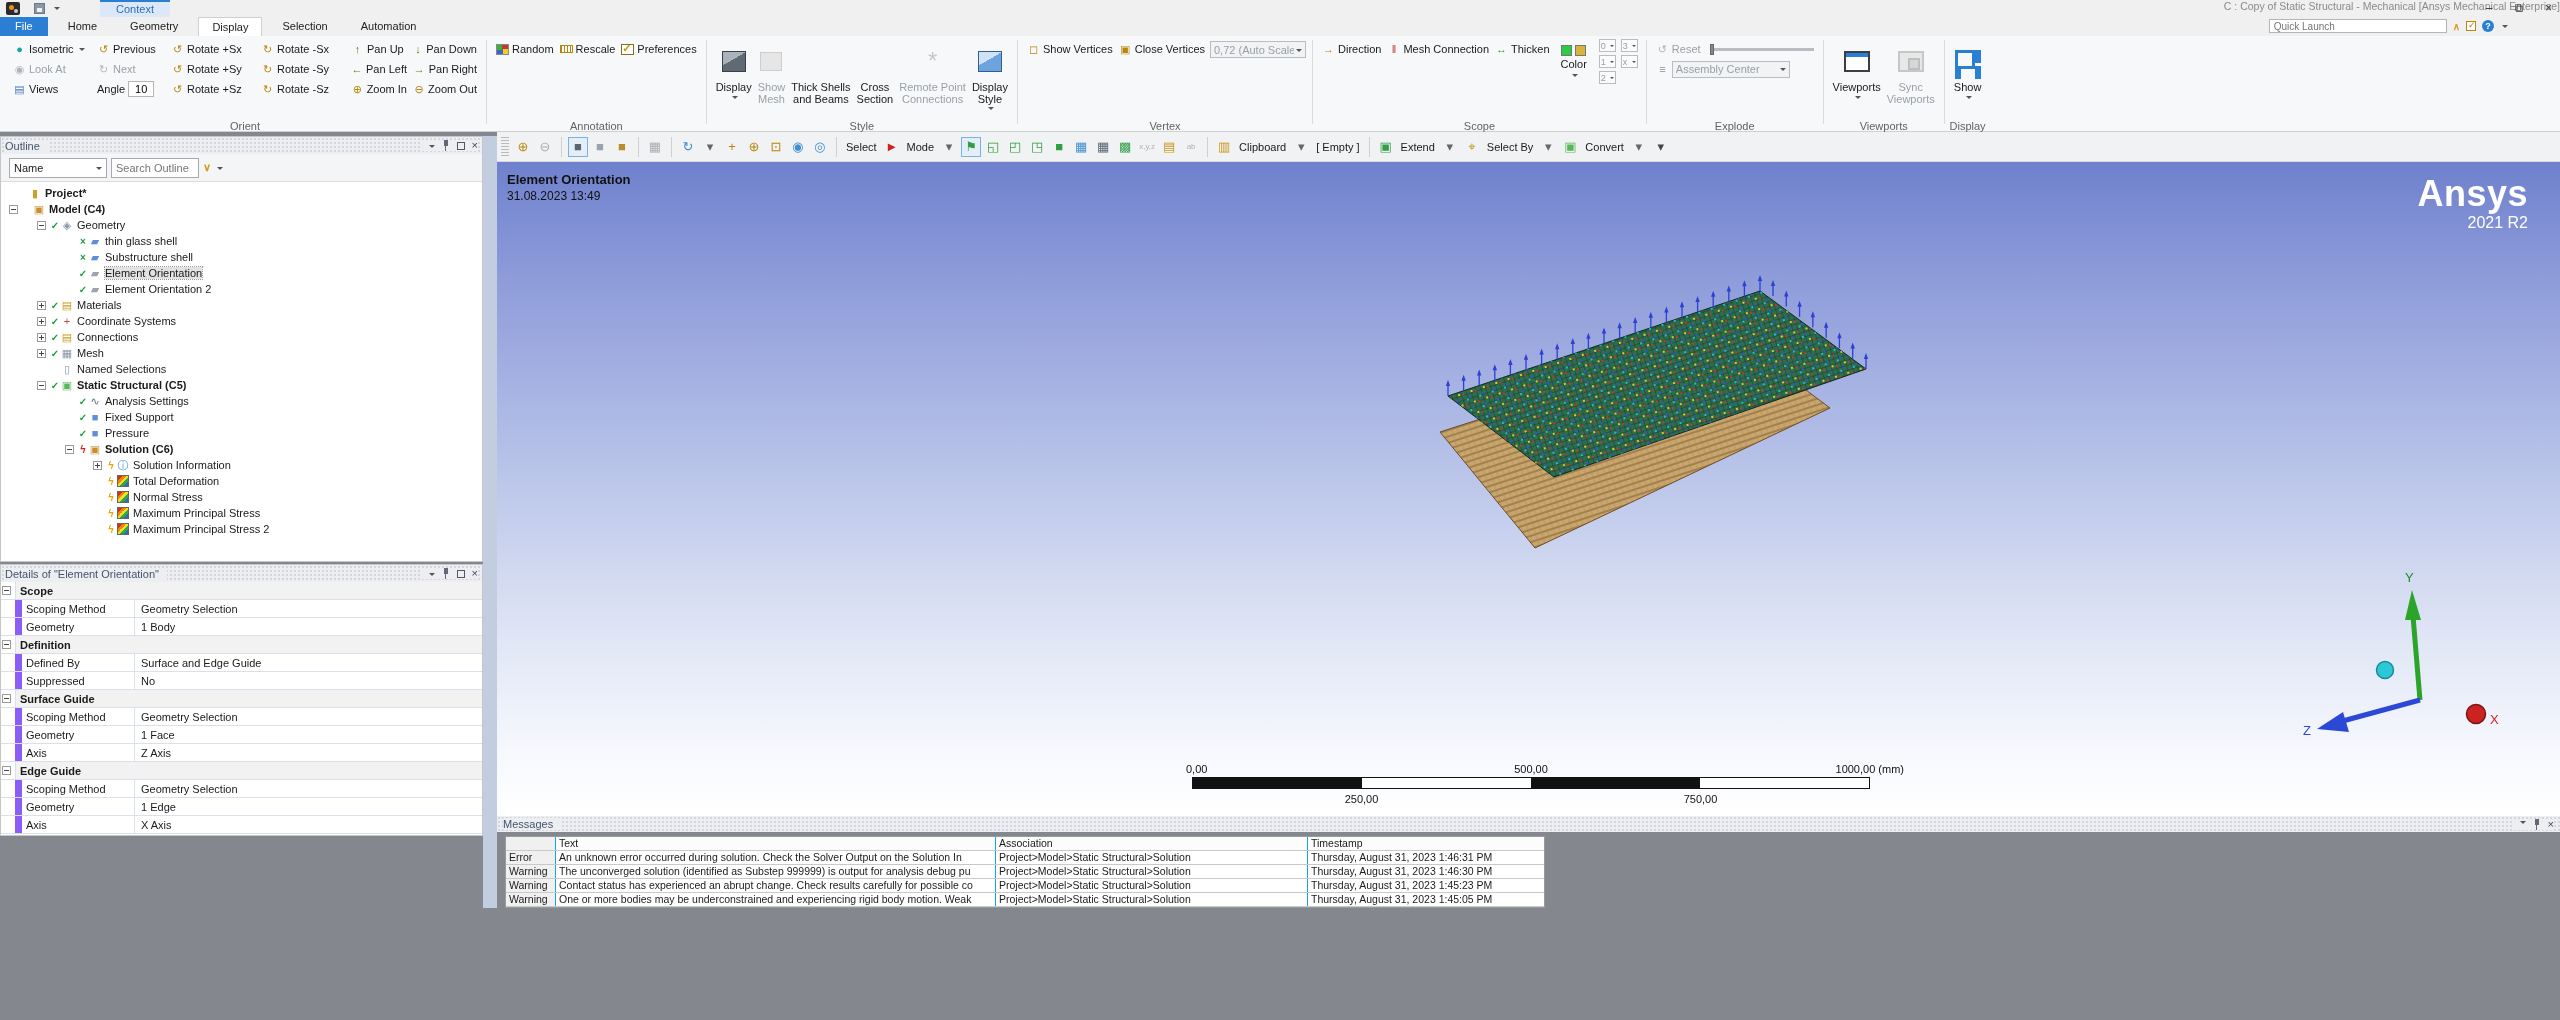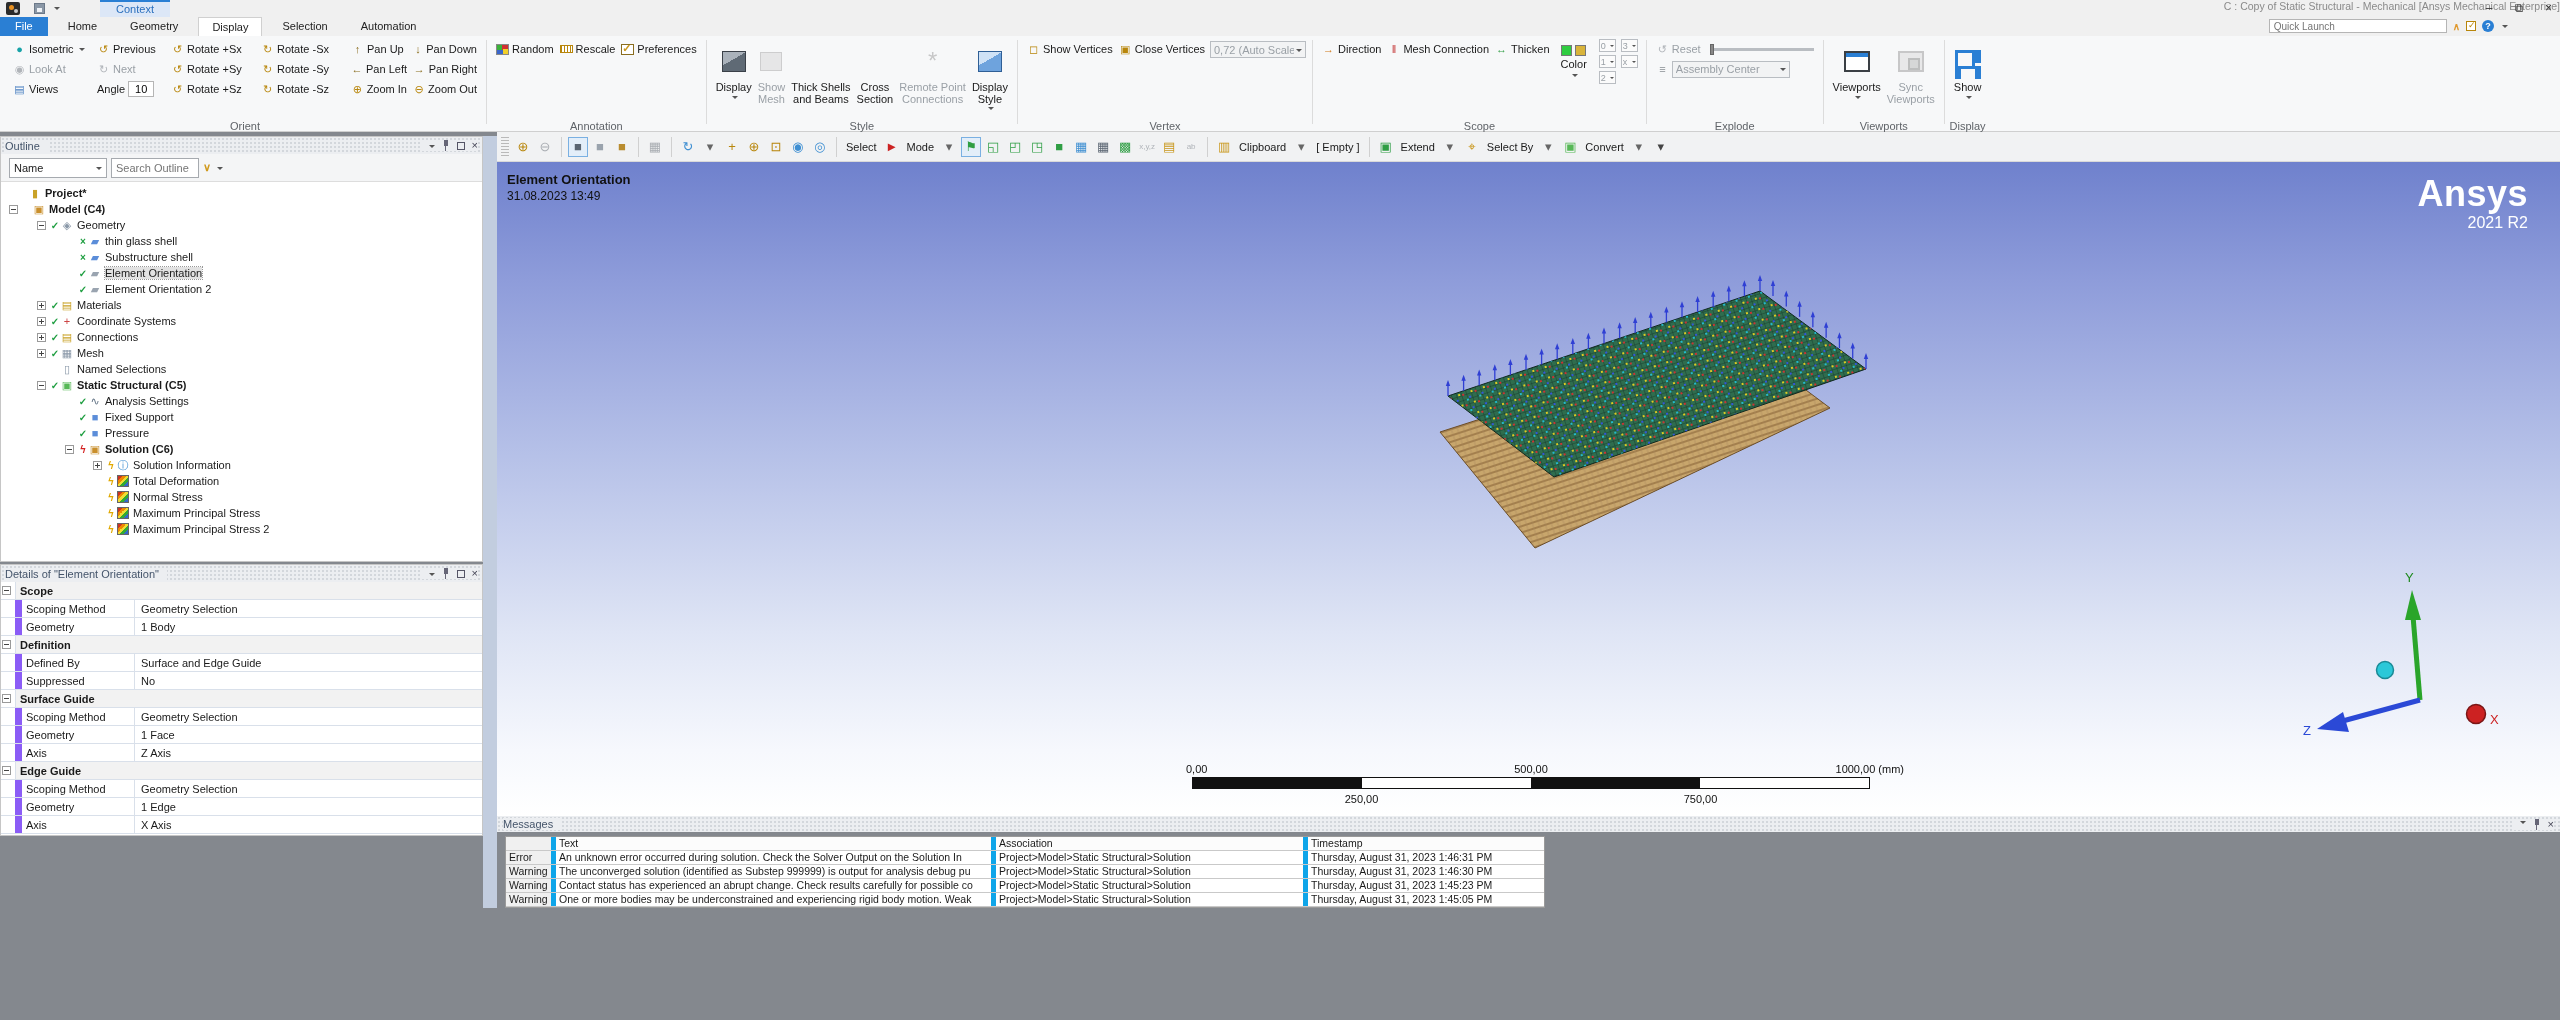--- a/index.html
+++ b/index.html
@@ -147,21 +147,21 @@
 
   
   .messages{ position:absolute; left:497px; top:816px; width:2063px; height:104px; }
   .mhead{ height:16px; background:#eceef1 radial-gradient(#d3d7dc 0.8px, transparent 0.8px); background-size:4px 4px;
           display:flex; align-items:center; padding:0 6px; color:#44546a; }
   .mhead .ptitle{ background:#eceef1; padding-right:8px; }
   .mhead .hicons{ margin-left:auto; display:flex; gap:7px; background:#eceef1; padding-left:6px; }
   .mtable{ position:absolute; left:8px; top:20px; width:1040px; background:#fff; border:1px solid #9a9a9a; font-size:10.5px; }
   .mrow{ display:flex; height:14px; border-bottom:1px solid #c9c9c9; background:#fff; }
   .mrow.mh{ background:#fcfcfc; font-weight:normal; }
-  .mc{ overflow:hidden; white-space:nowrap; padding:0 3px; line-height:13px; border-right:5px solid #0ea5e9; }
+  .mc{ overflow:hidden; white-space:nowrap; padding:0 3px; line-height:13px; border-right:1px solid #0ea5e9; }
   .mc.sev{ width:50px; flex:none; background:#f0f0f0; }
   .mc.txt{ width:440px; flex:none; }
   .mc.asc{ width:312px; flex:none; }
   .mc.tms{ flex:1; border-right:none; }
 </style>
 </head>
 <body>
 
 <div id="root">
 

